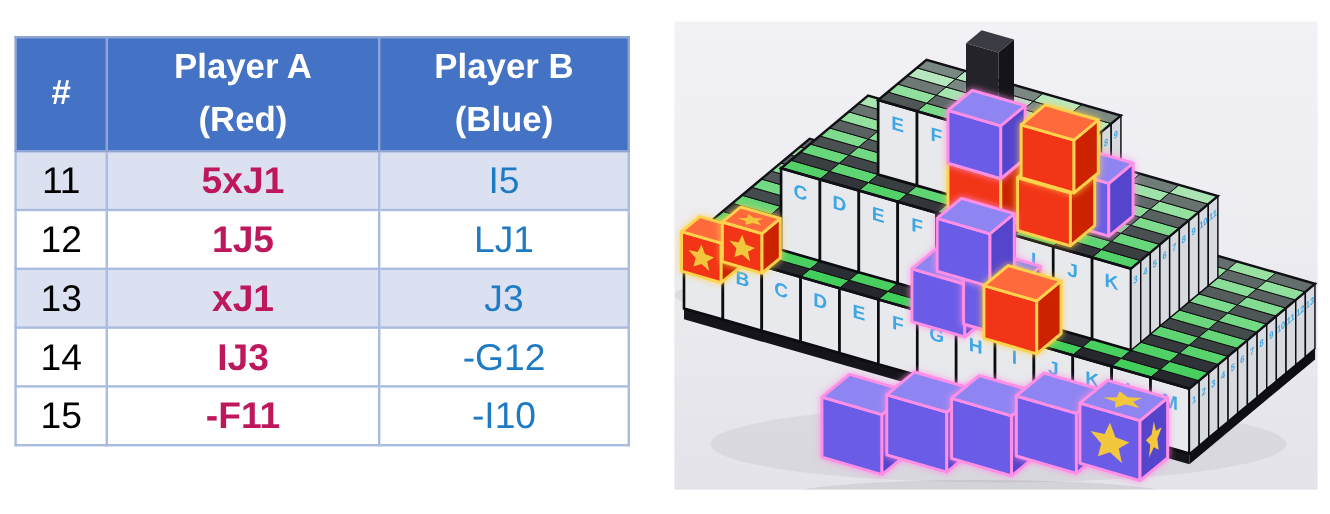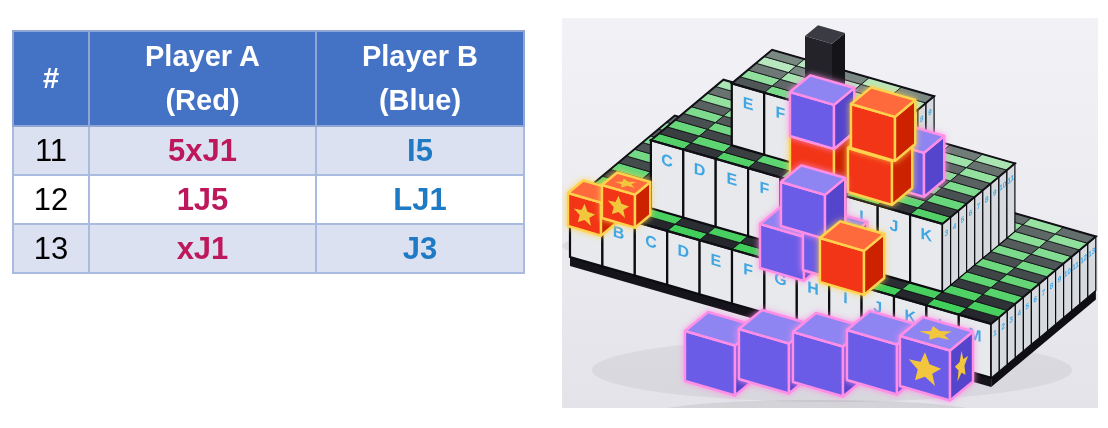--- a/index.html
+++ b/index.html
@@ -23,21 +23,21 @@
     font-weight:bold;
     font-size:29px;
     line-height:1.5;
     height:93px;
     border-color:#8fa6d4;
   }
   table.moves td{height:47px;font-size:31px;background:#ffffff;}
   table.moves tr.band td{background:#dbe1f1;}
   td.mv-num{color:#000000;font-weight:400;}
   td.mv-a{color:#be185d;font-weight:bold;}
-  td.mv-b{color:#1f7ac4;font-weight:bold;}
+  td.mv-b{color:#1f7ac4;font-weight:normal;}
   .hdr-sub{display:block;}
 
   
   .scene-panel{
     position:absolute;left:562px;top:18px;width:536px;height:390px;
     background:linear-gradient(180deg,#f2f2f6 0%,#ececf1 45%,#e3e3e9 100%);
   }
   .scene-panel svg{display:block;width:536px;height:390px;}
 </style>
 </head>
@@ -75,20 +75,30 @@
         </tr>
         <tr>
           <td class="mv-num">12</td>
           <td class="mv-a">1J5</td>
           <td class="mv-b">LJ1</td>
         </tr>
         <tr class="band">
           <td class="mv-num">13</td>
           <td class="mv-a">xJ1</td>
           <td class="mv-b">J3</td>
+        </tr>
+        <tr>
+          <td class="mv-num">14</td>
+          <td class="mv-a">IJ3</td>
+          <td class="mv-b">-G12</td>
+        </tr>
+        <tr>
+          <td class="mv-num">15</td>
+          <td class="mv-a">-F11</td>
+          <td class="mv-b">-I10</td>
         </tr>
       </tbody>
     </table>
   </div>
 
   <div class="scene-panel">
     <svg id="scene-svg" viewBox="0 0 536 390" xmlns="http://www.w3.org/2000/svg">
         <defs>
           <filter id="glow-red" x="-40%" y="-40%" width="180%" height="180%">
             <feDropShadow dx="0" dy="0" stdDeviation="3" flood-color="#ffd24d" flood-opacity="0.9"></feDropShadow>

